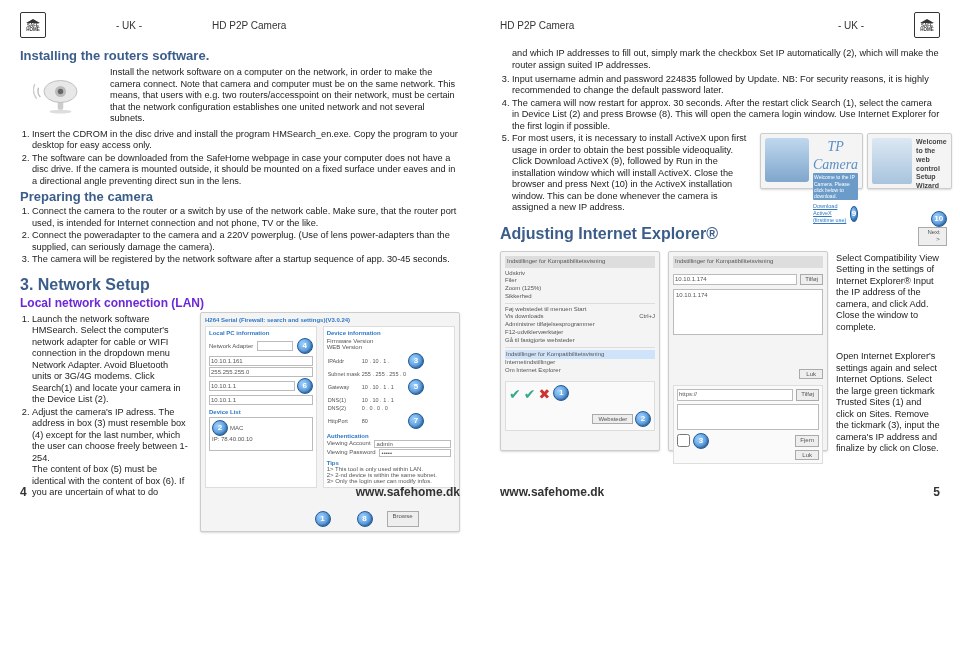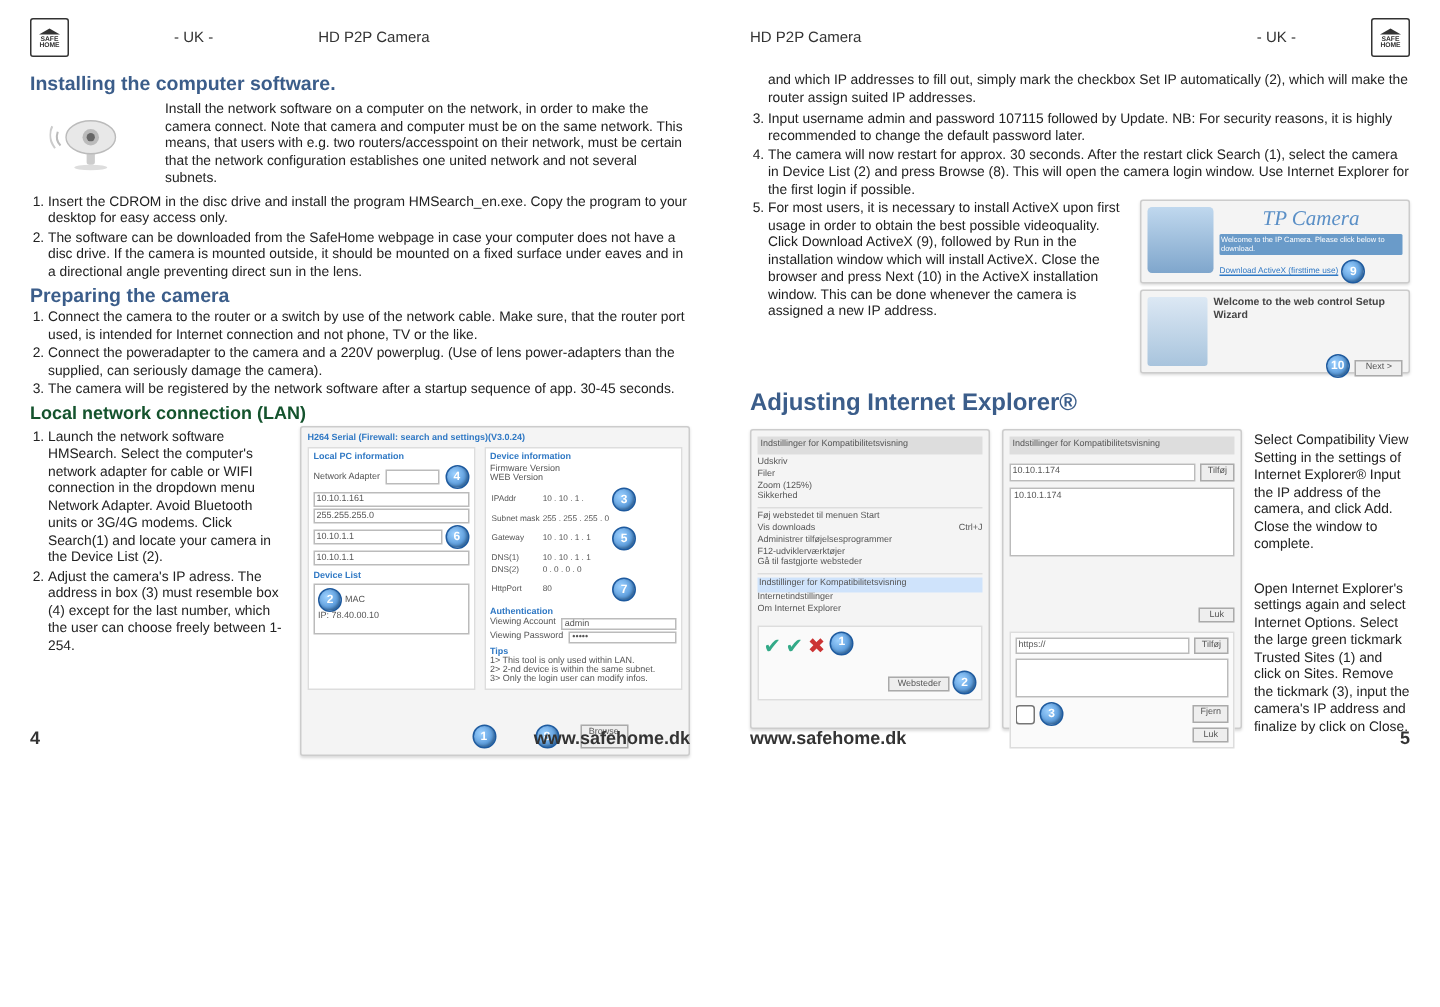--- a/index.html
+++ b/index.html
@@ -48,21 +48,21 @@
     color:#333;
     font-weight:bold;
   }
   .logo .roof {
     width:0;height:0;border-left:7px solid transparent;border-right:7px solid transparent;border-bottom:4px solid #333;margin-bottom:1px;
   }
   .topbar .spacer { flex:1; }
   .h2 { font-size: 16px; font-weight: bold; color: #3b5d8a; margin: 4px 0 2px 0; }
   .h3 { font-size: 13px; font-weight: bold; color: #3b5d8a; margin: 2px 0 2px 0; }
   .h2b { font-size: 16px; font-weight: bold; color: #3b5d8a; margin: 10px 0 2px 0; }
-  .h3g { font-size: 12px; font-weight: bold; color: #14532d; margin: 2px 0 2px 0; }
+  .h3g { font-size: 12px; font-weight: bold; color: #6d28d9; margin: 2px 0 2px 0; }
   p, .para { margin: 2px 0; line-height: 1.25; }
   ol { margin: 2px 0 2px 12px; padding: 0; }
   ol li { margin-bottom: 1px; line-height: 1.25; }
   .flexrow { display:flex; gap:10px; }
   .cam-icon {
     width: 80px; height: 60px; display:flex; align-items:center; justify-content:center;
   }
   .cam-icon svg { width:55px; }
   .footer {
     position:absolute; bottom:6px; left:0; right:0;
@@ -100,21 +100,21 @@
     <div class="topbar">
       <div class="logo">
         <div class="roof"></div>
         <span>SAFE</span>
           <span>HOME</span>
       </div>
       <span>- UK -</span>
       <span>HD P2P Camera</span>
     </div>
 
-    <div class="h3">Installing the computer software.</div>
+    <div class="h3">Installing the routers software.</div>
 
     <div class="flexrow">
       <div class="cam-icon">
         <svg viewBox="0 0 60 44">
           <ellipse cx="30" cy="40" rx="12" ry="2" fill="#ddd"></ellipse>
           <rect x="27" y="26" width="6" height="12" fill="#ccc" rx="2"></rect>
           <ellipse cx="30" cy="18" rx="18" ry="12" fill="#e8e8e8" stroke="#bbb"></ellipse>
           <circle cx="30" cy="18" r="6" fill="#bbb"></circle>
           <circle cx="30" cy="18" r="3" fill="#666"></circle>
           <path d="M8 24 Q4 20 6 14" stroke="#bbb" fill="none" stroke-width="1.5"></path>
@@ -129,28 +129,30 @@
       <li>The software can be downloaded from the SafeHome webpage in case your computer does not have a disc drive. If the camera is mounted outside, it should be mounted on a fixed surface under eaves and in a directional angle preventing direct sun in the lens.</li>
     </ol>
 
     <div class="h3">Preparing the camera</div>
     <ol>
       <li>Connect the camera to the router or a switch by use of the network cable. Make sure, that the router port used, is intended for Internet connection and not phone, TV or the like.</li>
       <li>Connect the poweradapter to the camera and a 220V powerplug. (Use of lens power-adapters than the supplied, can seriously damage the camera).</li>
       <li>The camera will be registered by the network software after a startup sequence of app. 30-45 seconds.</li>
     </ol>
 
+    <div class="h2b">3. Network Setup</div>
     <div class="h3g">Local network connection (LAN)</div>
 
     <div class="flexrow">
       <div class="net-instructions">
         <ol>
           <li>Launch the network software HMSearch. Select the computer's network adapter for cable or WIFI connection in the dropdown menu Network Adapter. Avoid Bluetooth units or 3G/4G modems. Click Search(1) and locate your camera in the Device List (2).</li>
           <li>
             <span>Adjust the camera's IP adress. The address in box (3) must resemble box (4) except for the last number, which the user can choose freely between 1-254.</span><br>
+            <span>The content of box (5) must be identical with the content of box (6). If you are uncertain of what to do</span>
           </li>
         </ol>
       </div>
       <div class="screenshot-box net-shot">
         <div style="font-weight:bold; color:#2f78c4; margin-bottom:3px">H264 Serial (Firewall: search and settings)(V3.0.24)</div>
         <div style="display:flex; gap:6px;">
           <div style="flex:1; border:1px solid #ddd; padding:3px; background:#fff;">
             <div style="color:#2f78c4; font-weight:bold">Local PC information</div>
             <div style="margin-top:2px; display:flex; gap:4px; align-items:center">
               <span>Network Adapter</span>
@@ -253,26 +255,26 @@
       <div class="logo">
         <div class="roof"></div>
         <span>SAFE</span>
           <span>HOME</span>
       </div>
     </div>
 
     <div class="right-body">
       <div style="margin-left:12px">and which IP addresses to fill out, simply mark the checkbox Set IP automatically (2), which will make the router assign suited IP addresses.</div>
       <ol start="3">
-        <li>Input username admin and password 107115 followed by Update. NB: For security reasons, it is highly recommended to change the default password later.</li>
+        <li>Input username admin and password 224835 followed by Update. NB: For security reasons, it is highly recommended to change the default password later.</li>
         <li>The camera will now restart for approx. 30 seconds. After the restart click Search (1), select the camera in Device List (2) and press Browse (8). This will open the camera login window. Use Internet Explorer for the first login if possible.</li>
         <li>
           <div class="flexrow">
             <div style="flex:1">For most users, it is necessary to install ActiveX upon first usage in order to obtain the best possible videoquality. Click Download ActiveX (9), followed by Run in the installation window which will install ActiveX. Close the browser and press Next (10) in the ActiveX installation window. This can be done whenever the camera is assigned a new IP address.</div>
-            <div class="tp-box" style="display:flex;flex-direction:column;gap:4px">
+            <div class="tp-box" style="display:flex;flex-direction:row;gap:4px">
               <div class="screenshot-box" style="height:56px">
                 <div style="display:flex;gap:4px">
                   <div style="width:44px;height:44px;background:linear-gradient(#c0d8ee,#7fa6cc);border-radius:3px"></div>
                   <div style="flex:1">
                     <div class="tp-title">TP Camera</div>
                     <div style="font-size:5px;color:#fff;background:#6a9bc9;padding:1px;border-radius:1px">Welcome to the IP Camera. Please click below to download.</div>
                     <div style="display:flex;align-items:center;gap:2px;margin-top:3px">
                       <div style="font-size:5.5px;color:#2f78c4;text-decoration:underline">Download ActiveX (firsttime use)</div>
                       <span class="circled">9</span>
                     </div>

